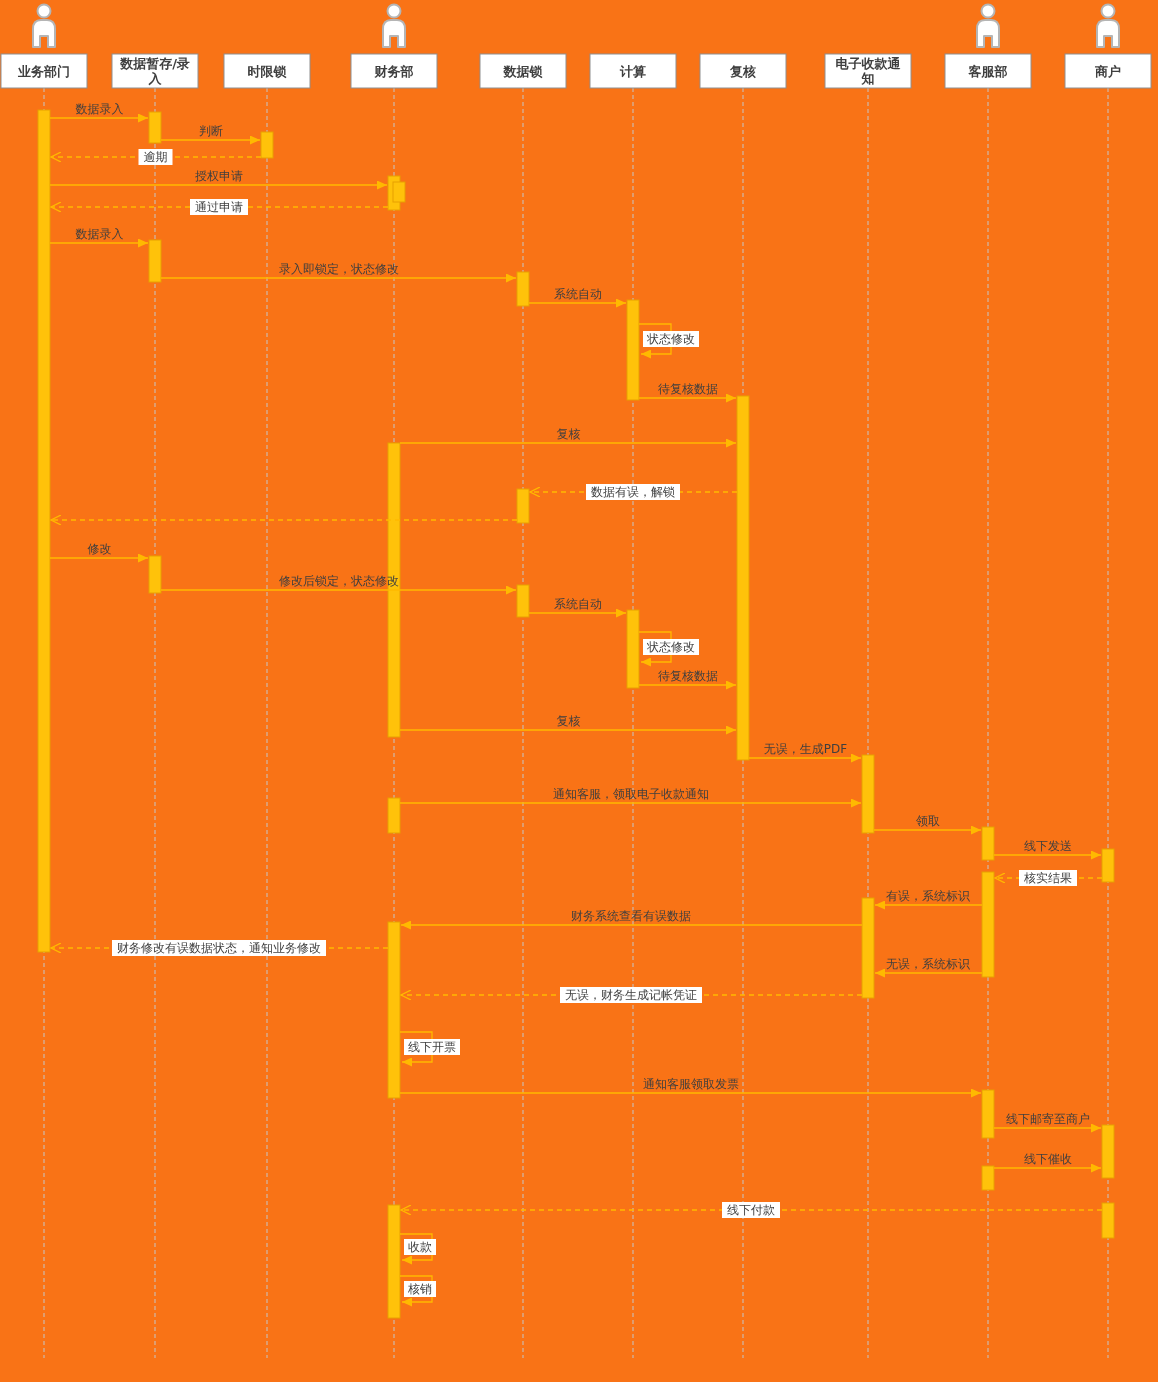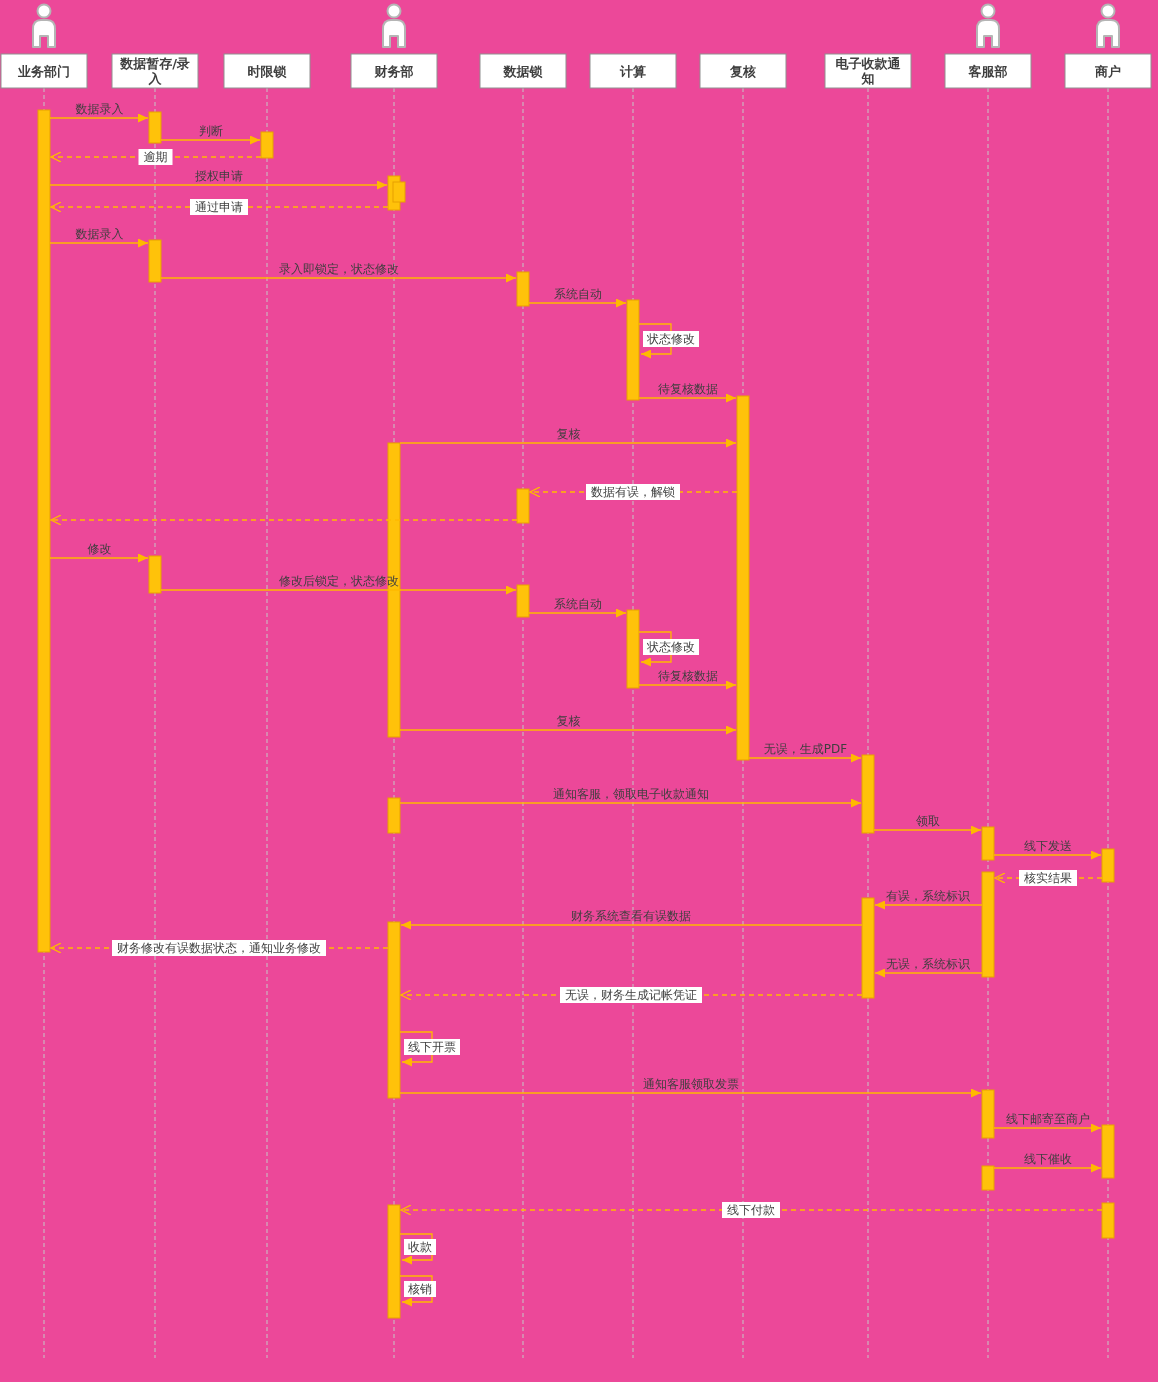--- a/index.html
+++ b/index.html
@@ -1,18 +1,18 @@
 <!DOCTYPE html>
 <html><head>
 <meta charset="utf-8">
 <title>Sequence Diagram</title>
 <style>
   html,body{margin:0;padding:0;background:#ffffff;}
   body{font-family:"DejaVu Sans","Liberation Sans",sans-serif;}
-  #stage{position:relative;width:1158px;height:1382px;background:#ec4899;overflow:hidden;}
+  #stage{position:relative;width:1158px;height:1382px;background:#f97316;overflow:hidden;}
   svg text{font-family:"DejaVu Sans","Liberation Sans",sans-serif;}
 </style>
 </head>
 <body>
 
 <div id="stage">
   <svg id="seq-svg" xmlns="http://www.w3.org/2000/svg" width="1158" height="1382" viewBox="0 0 1158 1382">
       <defs>
         <marker id="af" markerWidth="11" markerHeight="9" refX="10" refY="4.5" orient="auto" markerUnits="userSpaceOnUse">
           <path d="M0,0 L10,4.5 L0,9 Z" fill="#FFB900"></path>

